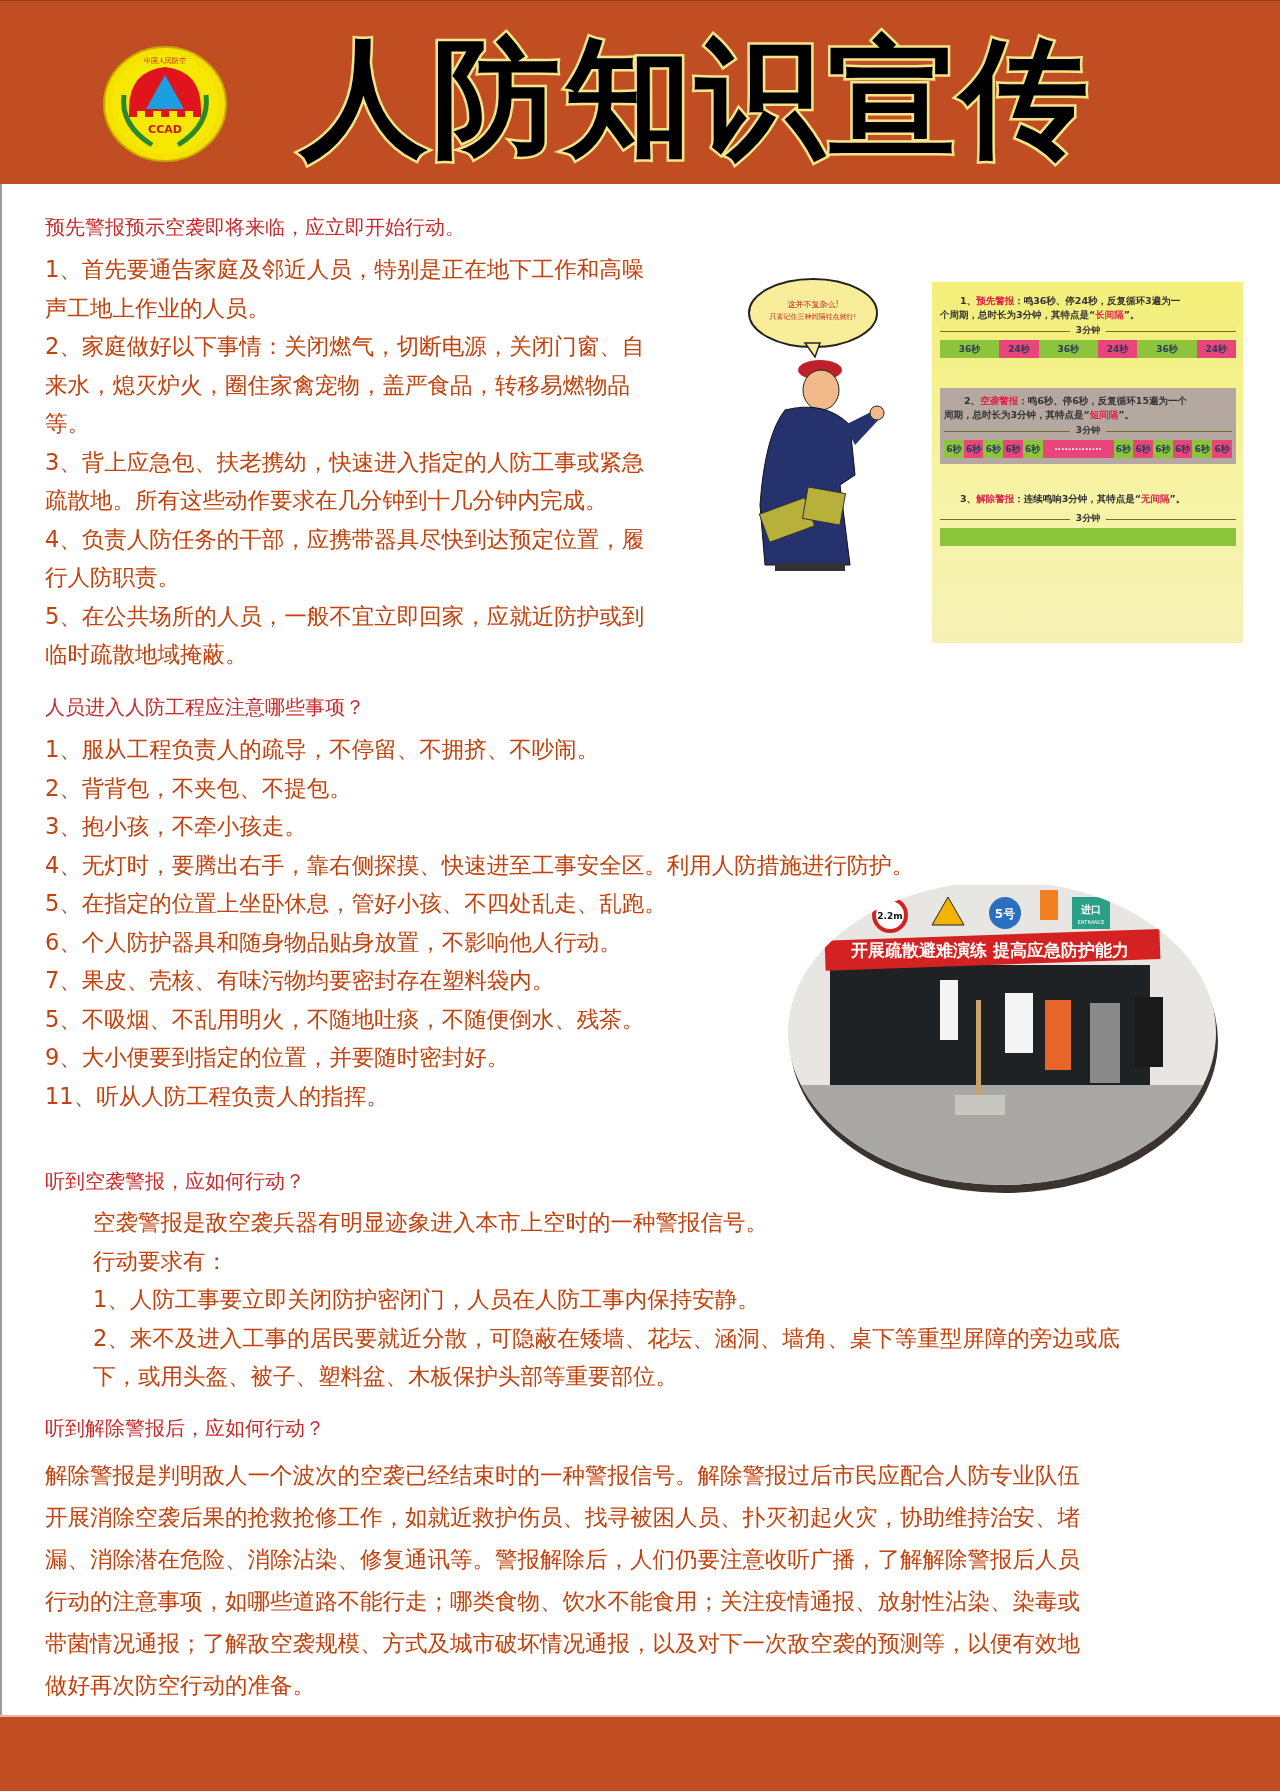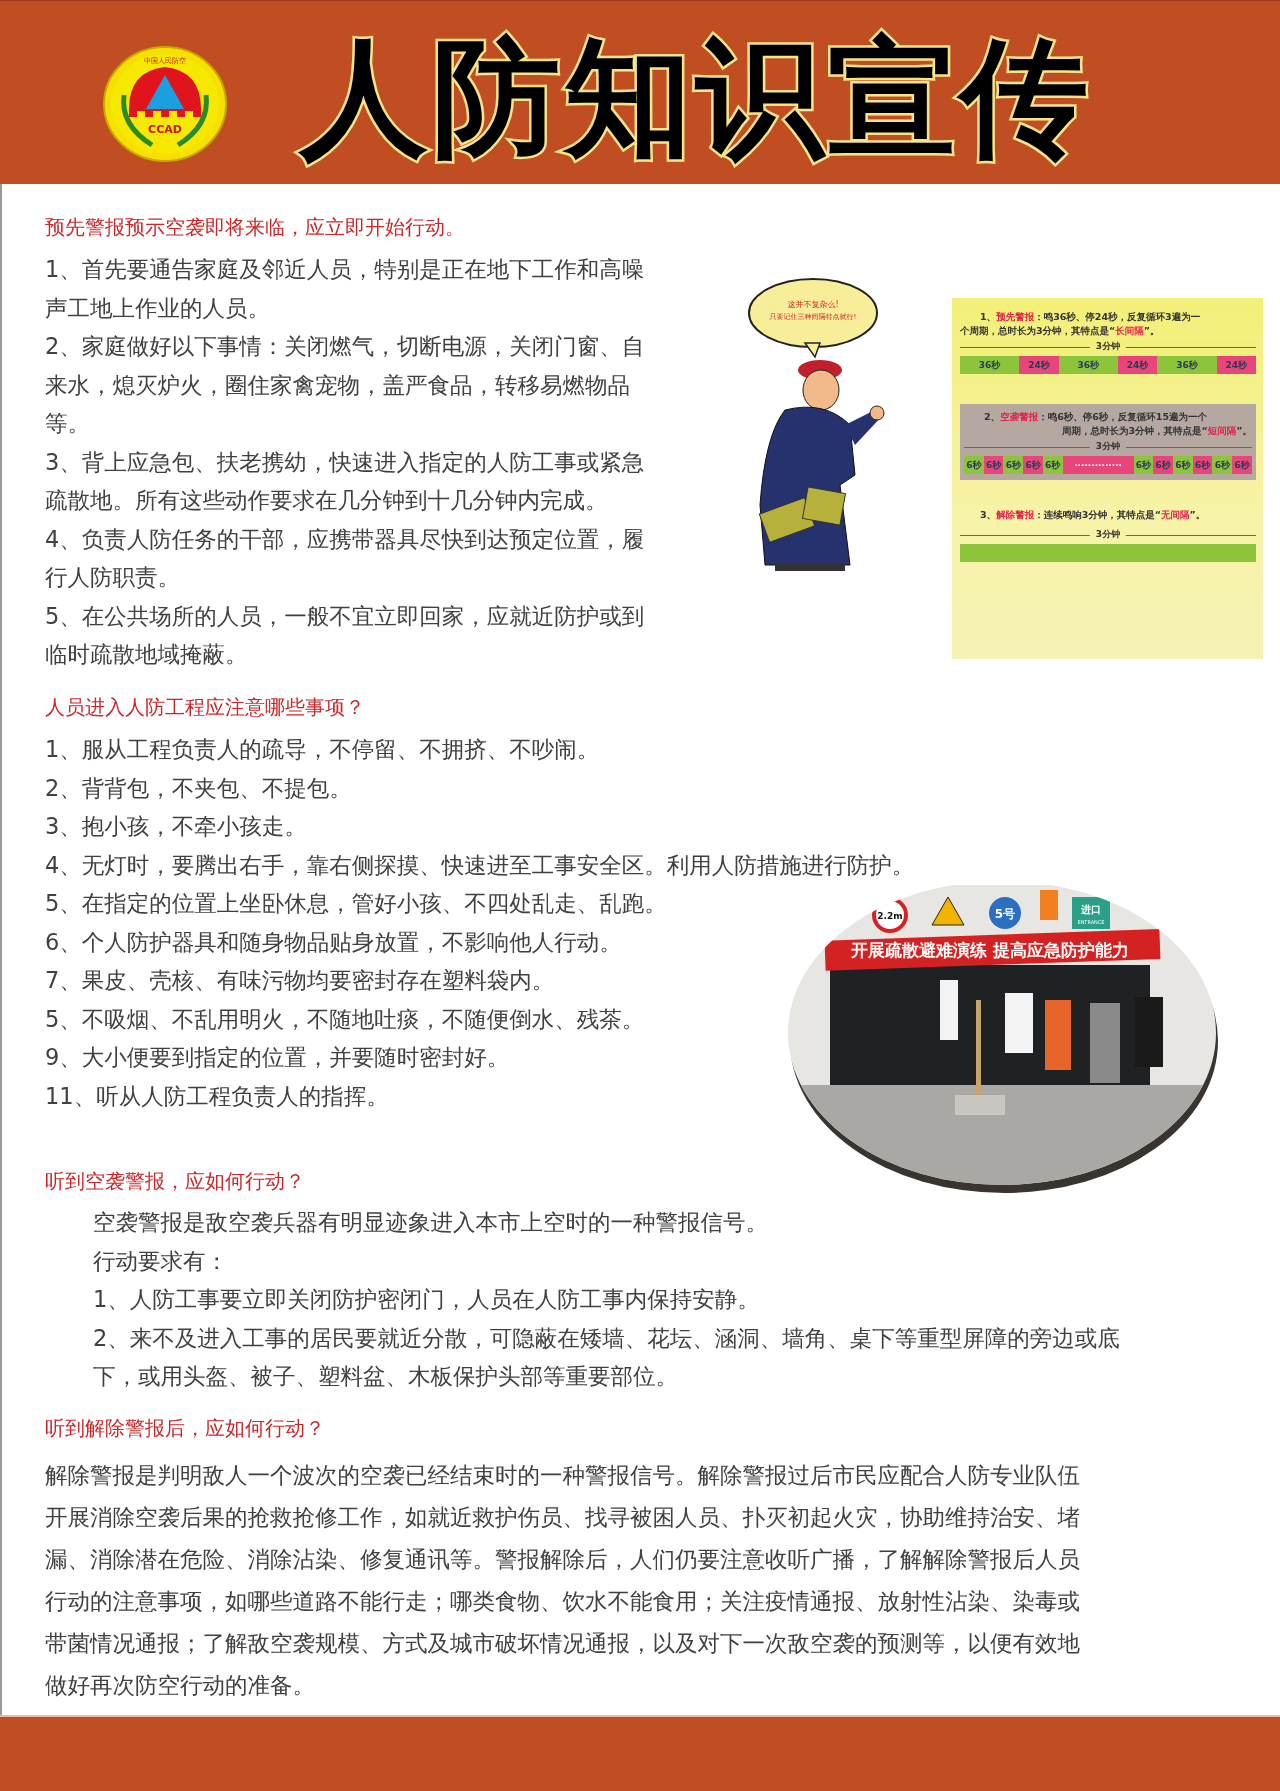--- a/index.html
+++ b/index.html
@@ -7,28 +7,28 @@
   body { position: relative; font-family: "DejaVu Sans", "Liberation Sans", sans-serif; color: #2b2b2b; }
 
   .header { position: absolute; left: 0; top: 0; width: 1280px; height: 184px; background: #c04e22; border-top: 1px solid #9a3b18; }
   .emblem { position: absolute; left: 102px; top: 44px; width: 126px; height: 118px; }
   .title { position: absolute; left: 300px; top: 22px; height: 150px; display: flex; align-items: center; }
   .title span { font-family: "DejaVu Sans", sans-serif; font-weight: bold; font-size: 128px; letter-spacing: 4px; color: #000000; -webkit-text-stroke: 5px #f5e58a; paint-order: stroke fill; line-height: 1; }
 
   .page { position: absolute; left: 0; top: 184px; width: 1280px; height: 1531px; border-left: 2px solid #9a9a9a; background: #ffffff; }
 
   .section-title { position: absolute; left: 45px; font-size: 20px; color: #c8282a; white-space: nowrap; }
-  .para { position: absolute; left: 45px; font-size: 22.5px; line-height: 38.5px; color: #404040; }
+  .para { position: absolute; left: 45px; font-size: 22.5px; line-height: 38.5px; color: #c2410c; }
   .para div { white-space: nowrap; }
 
   .footer { position: absolute; left: 0; top: 1715px; width: 1280px; height: 76px; background: #c04e22; border-top: 2px solid #e8b9a4; }
 
   
   .cartoon { position: absolute; left: 745px; top: 275px; width: 160px; height: 300px; }
-  .alarm-panel { position: absolute; left: 952px; top: 282px; width: 311px; height: 361px; background: linear-gradient(180deg, #f3ef78 0%, #f7f3a6 60%, #f5f1b4 100%); margin-top: 16px; }
+  .alarm-panel { position: absolute; left: 932px; top: 282px; width: 311px; height: 361px; background: linear-gradient(180deg, #f3ef78 0%, #f7f3a6 60%, #f5f1b4 100%); }
   .alarm-block { position: absolute; left: 8px; width: 296px; }
   .alarm-text { font-size: 9.5px; font-weight: bold; color: #333; line-height: 14px; text-indent: 20px; }
   .alarm-text .red { color: #e0234a; }
   .span-line { position: relative; height: 14px; margin-top: 2px; }
   .span-line .line { position: absolute; left: 0; right: 0; top: 7px; border-top: 1px solid #7a6a30; }
   .span-line .lbl { position: absolute; left: 50%; top: 0; transform: translateX(-50%); background: inherit; padding: 0 6px; font-size: 9px; font-weight: bold; color: #333; }
   .bar { display: flex; height: 18px; margin-top: 2px; }
   .seg { display: flex; align-items: center; justify-content: center; font-size: 9px; font-weight: bold; color: #2a3a5a; }
   .seg.g { background: #8cc43c; }
   .seg.p { background: #e8467a; }
@@ -108,21 +108,21 @@
       <div class="seg p" style="flex:24">24秒</div>
       <div class="seg g" style="flex:36">36秒</div>
       <div class="seg p" style="flex:24">24秒</div>
     </div>
   </div>
 
   <div class="alarm-block gray-box" style="top:106px;">
     <div class="alarm-text">
       <span>2、</span><span class="red">空袭警报</span><span>：鸣6秒、停6秒，反复循环15遍为一个</span>
     </div>
-    <div class="alarm-text" style="text-indent:0;text-align:right;">
+    <div class="alarm-text" style="text-indent:0;">
       <span>周期，总时长为3分钟，其特点是“</span><span class="red">短间隔</span><span>”。</span>
     </div>
     <div class="span-line" style="background:#b5a8a0;">
       <div class="line"></div>
       <span class="lbl">3分钟</span>
     </div>
     <div class="bar">
       <div class="seg g" style="flex:1">6秒</div>
       <div class="seg p" style="flex:1">6秒</div>
       <div class="seg g" style="flex:1">6秒</div>

